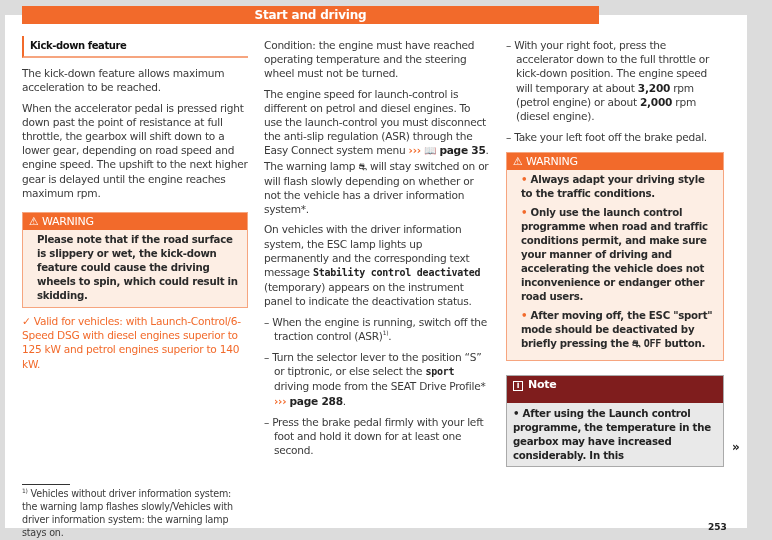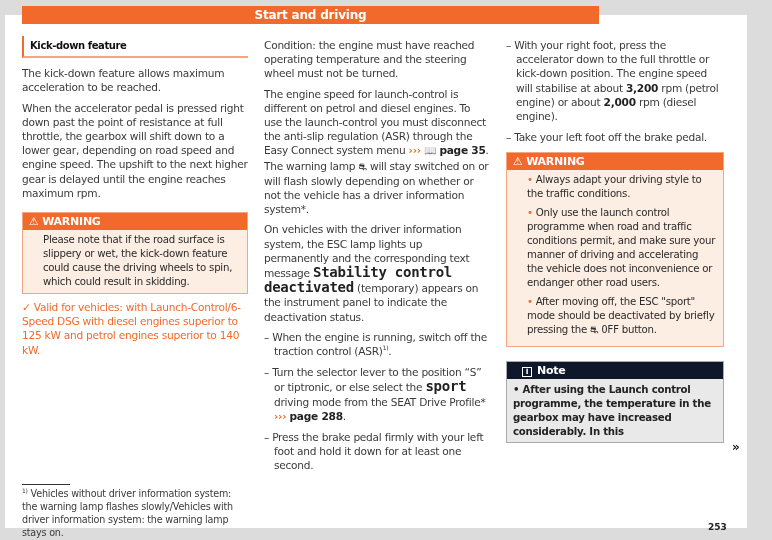--- a/index.html
+++ b/index.html
@@ -7,31 +7,31 @@
   body { background: #dcdcdc; font-family: "DejaVu Sans", sans-serif; color: #333; position: relative; }
   .page { position: absolute; left: 5px; top: 15px; width: 742px; height: 513px; background: #ffffff; }
   .header-bar { position: absolute; left: 22px; top: 6px; width: 577px; height: 18px; background: #f26a2b; color: #fff; font-size: 12px; text-align: center; line-height: 18px; font-weight: bold; letter-spacing: -0.2px; }
   .col { position: absolute; font-size: 10.6px; line-height: 14.2px; color: #3a3a3a; letter-spacing: -0.25px; }
   .col1 { left: 22px; top: 36px; width: 226px; }
   .col2 { left: 264px; top: 38px; width: 226px; }
   .col3 { left: 506px; top: 38px; width: 218px; }
   p { margin-bottom: 6px; }
   .h2 { font-weight: bold; font-size: 10px; color: #111; border-left: 2px solid #f26a2b; border-bottom: 2px solid #f6a57f; padding: 3px 0 3px 6px; margin-bottom: 8px; letter-spacing: -0.4px; }
   .warn { border: 1px solid #f6a57f; background: #fdeee4; margin: 8px 0 6px 0; }
-  .warn-head { background: #f26a2b; color: #fff; font-weight: bold; font-size: 11px; padding: 2px 6px; height: 17px; line-height: 13px; }
-  .warn-body { padding: 3px 6px 4px 20px; font-weight: normal; color: #2a2a2a; font-size: 10.2px; line-height: 14px; }
+  .warn-head { background: #f26a2b; color: #fff; font-weight: normal; font-size: 11px; padding: 2px 6px; height: 17px; line-height: 13px; }
+  .warn-body { padding: 3px 6px 4px 14px; font-weight: bold; color: #2a2a2a; font-size: 10.2px; line-height: 14px; }
   .warn-body .item { margin-bottom: 5px; }
   .bullet { color: #f26a2b; }
   .hl { background: #9fb7c9; }
   .valid { color: #f26a2b; margin-bottom: 8px; }
   .dash { padding-left: 10px; text-indent: -10px; margin-bottom: 7px; }
-  .mono { font-family: "DejaVu Sans Mono", monospace; font-weight: bold; font-size: 14px; color: #222; }
+  .mono { font-family: "DejaVu Sans Mono", monospace; font-weight: bold; font-size: 10px; color: #222; }
   b { color: #222; }
   .note { border: 1px solid #aaa; background: #e9e9e9; margin-top: 10px; width: 218px; }
-  .note-head { background: #0f172a; color: #fff; font-weight: bold; font-size: 11px; padding: 2px 15px; height: 17px; line-height: 13px; }
+  .note-head { background: #7f1d1d; color: #fff; font-weight: bold; font-size: 11px; padding: 2px 6px; height: 27px; line-height: 13px; }
   .note-body { padding: 4px 6px 3px 6px; font-weight: bold; color: #222; font-size: 10.2px; line-height: 14px; }
   .info-icon { display: inline-block; width: 10px; height: 10px; border: 1px solid #fff; font-size: 8px; line-height: 8px; text-align: center; margin-right: 5px; }
   .cont { position: absolute; left: 732px; top: 440px; font-weight: bold; font-size: 12px; color: #222; }
   .footnote-rule { position: absolute; left: 22px; top: 484px; width: 48px; border-top: 1px solid #333; }
   .footnote { position: absolute; left: 22px; top: 487px; width: 226px; font-size: 9.6px; line-height: 13px; color: #3a3a3a; letter-spacing: -0.2px; }
   .pagenum { position: absolute; left: 708px; top: 522px; font-size: 9px; font-weight: bold; color: #222; }
   sup { font-size: 6px; vertical-align: super; line-height: 0; }
   .arrows { color: #f26a2b; font-weight: bold; }
   .lamp-icon { display: inline-block; font-size: 10px; color: #333; }
   .book-icon { display: inline-block; color: #f26a2b; font-size: 10px; font-weight: bold; }
@@ -60,21 +60,21 @@
 <div class="col col2">
   <p>Condition: the engine must have reached operating temperature and the steering wheel must not be turned.</p>
   <p><span>The engine speed for launch-control is different on petrol and diesel engines. To use the launch-control you must disconnect the anti-slip regulation (ASR) through the Easy Connect system menu </span><span class="arrows">›››</span> <span class="book-icon">📖</span> <b>page 35</b><span>. The warning lamp </span><span class="lamp-icon">⛐</span><span> will stay switched on or will flash slowly depending on whether or not the vehicle has a driver information system*.</span></p>
   <p><span>On vehicles with the driver information system, the ESC lamp lights up permanently and the corresponding text message </span><span class="mono">Stability control deactivated</span><span> (temporary) appears on the instrument panel to indicate the deactivation status.</span></p>
   <p class="dash"><span>– When the engine is running, switch off the traction control (ASR)</span><sup>1)</sup>.</p>
   <p class="dash"><span>– Turn the selector lever to the position “S” or tiptronic, or else select the </span><span class="mono">sport</span><span> driving mode from the SEAT Drive Profile* </span><br><span class="arrows">›››</span> <b>page 288</b>.</p>
   <p class="dash">– Press the brake pedal firmly with your left foot and hold it down for at least one second.</p>
 </div>
 
 <div class="col col3">
-  <p class="dash"><span>– With your right foot, press the accelerator down to the full throttle or kick-down position. The engine speed will stabilise at about </span><b>3,200</b><span> rpm (petrol engine) or about </span><b>2,000</b><span> rpm (diesel engine).</span></p>
+  <p class="dash"><span>– With your right foot, press the accelerator down to the full throttle or kick-down position. The engine speed will temporary at about </span><b>3,200</b><span> rpm (petrol engine) or about </span><b>2,000</b><span> rpm (diesel engine).</span></p>
   <p class="dash">– Take your left foot off the brake pedal.</p>
   <div class="warn" style="margin-top:8px;">
     <div class="warn-head">
       <span>⚠</span>
       <span>WARNING</span>
     </div>
     <div class="warn-body">
       <div class="item"><span class="bullet">•</span> <span>Always adapt your driving style to the traffic conditions.</span></div>
       <div class="item"><span class="bullet">•</span> <span>Only use the launch control programme when road and traffic conditions permit, and make sure your manner of driving and accelerating the vehicle does not inconvenience or endanger other road users.</span></div>
       <div class="item"><span class="bullet">•</span> <span>After moving off, the ESC "sport" mode should be deactivated by briefly pressing the </span><span class="lamp-icon">⛐</span> <span style="font-family:'DejaVu Sans Mono',monospace;font-size:10px;">OFF</span><span> button.</span></div>

